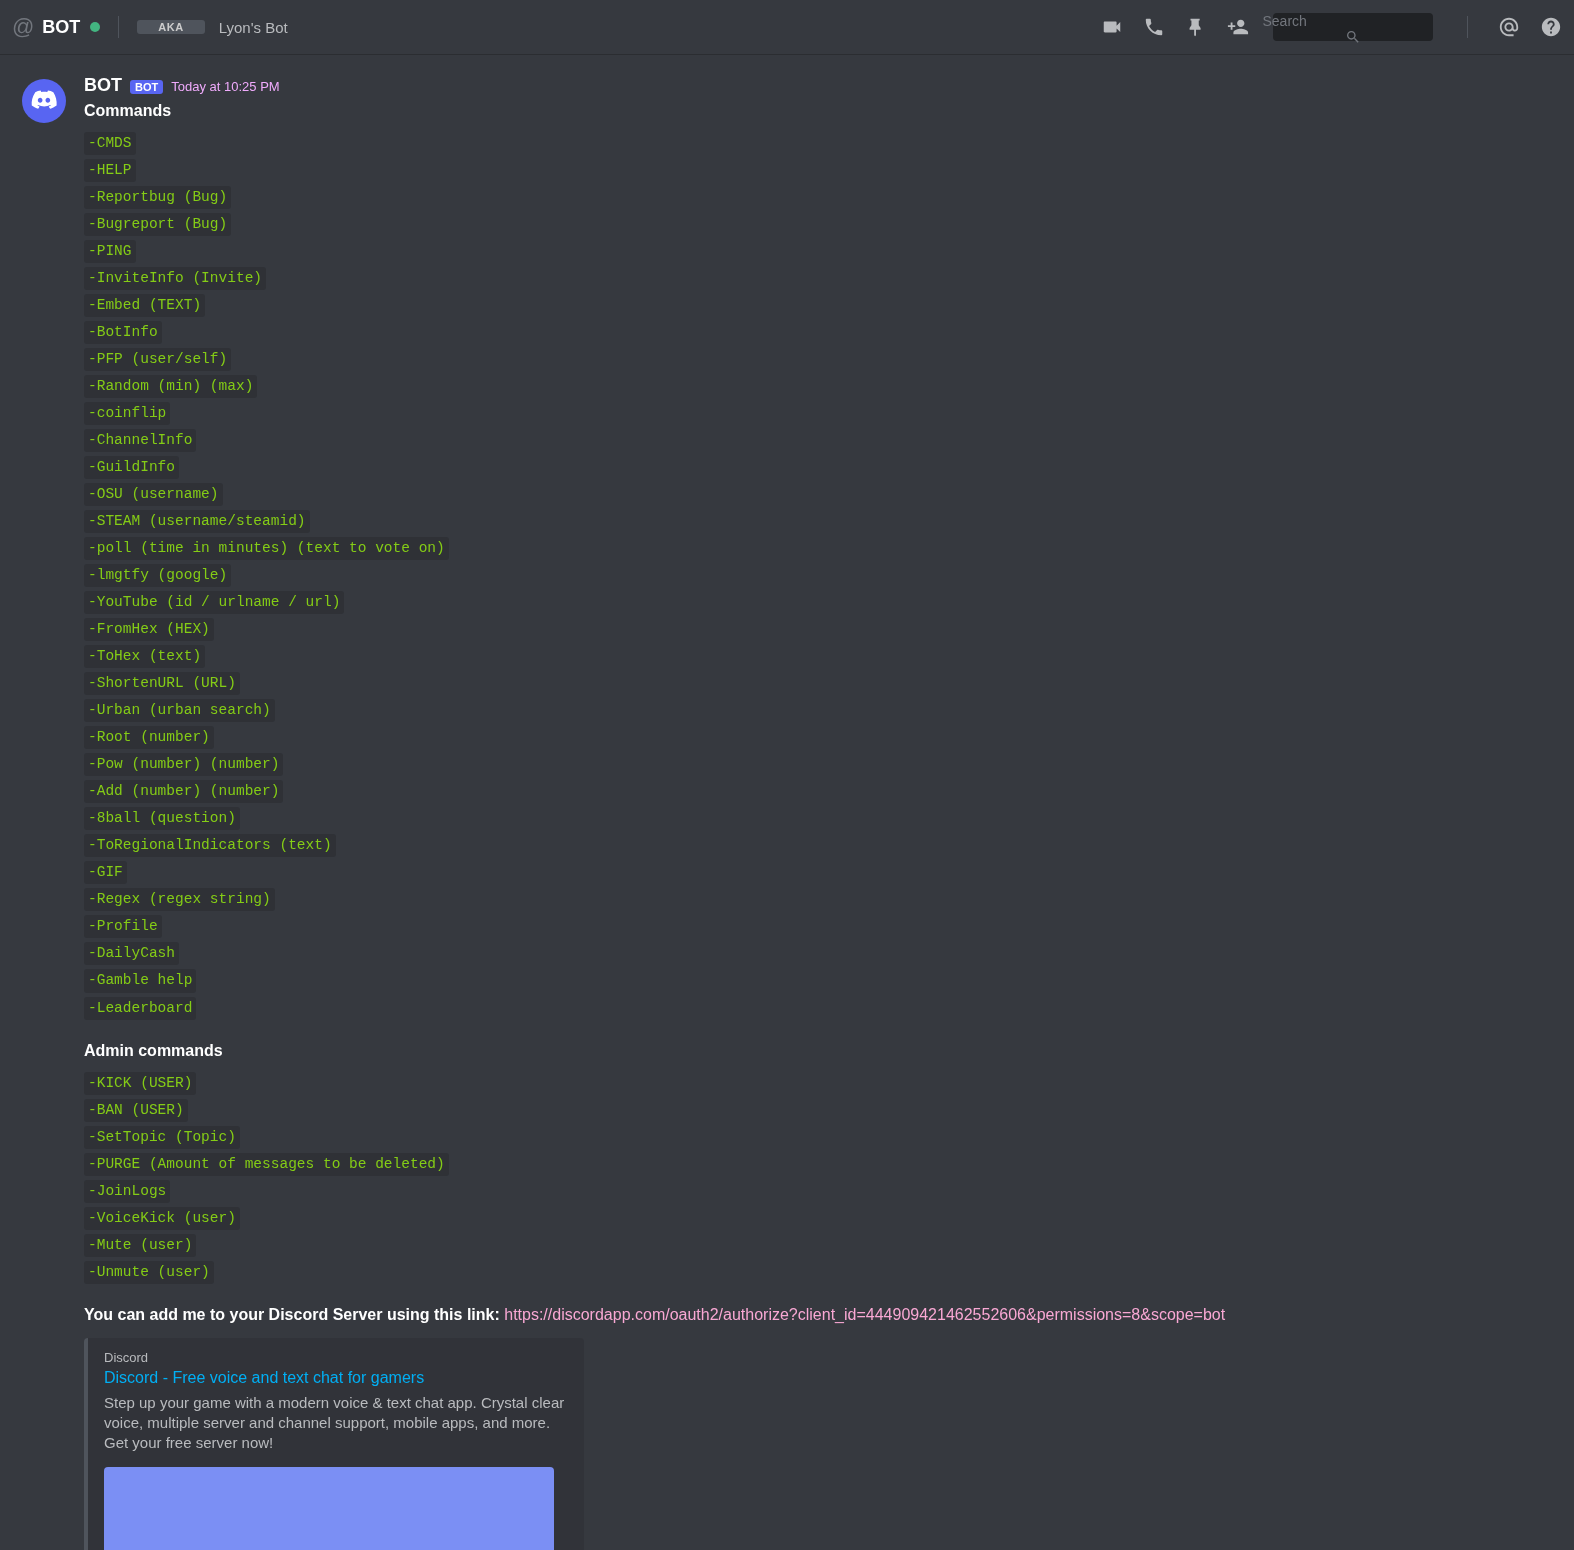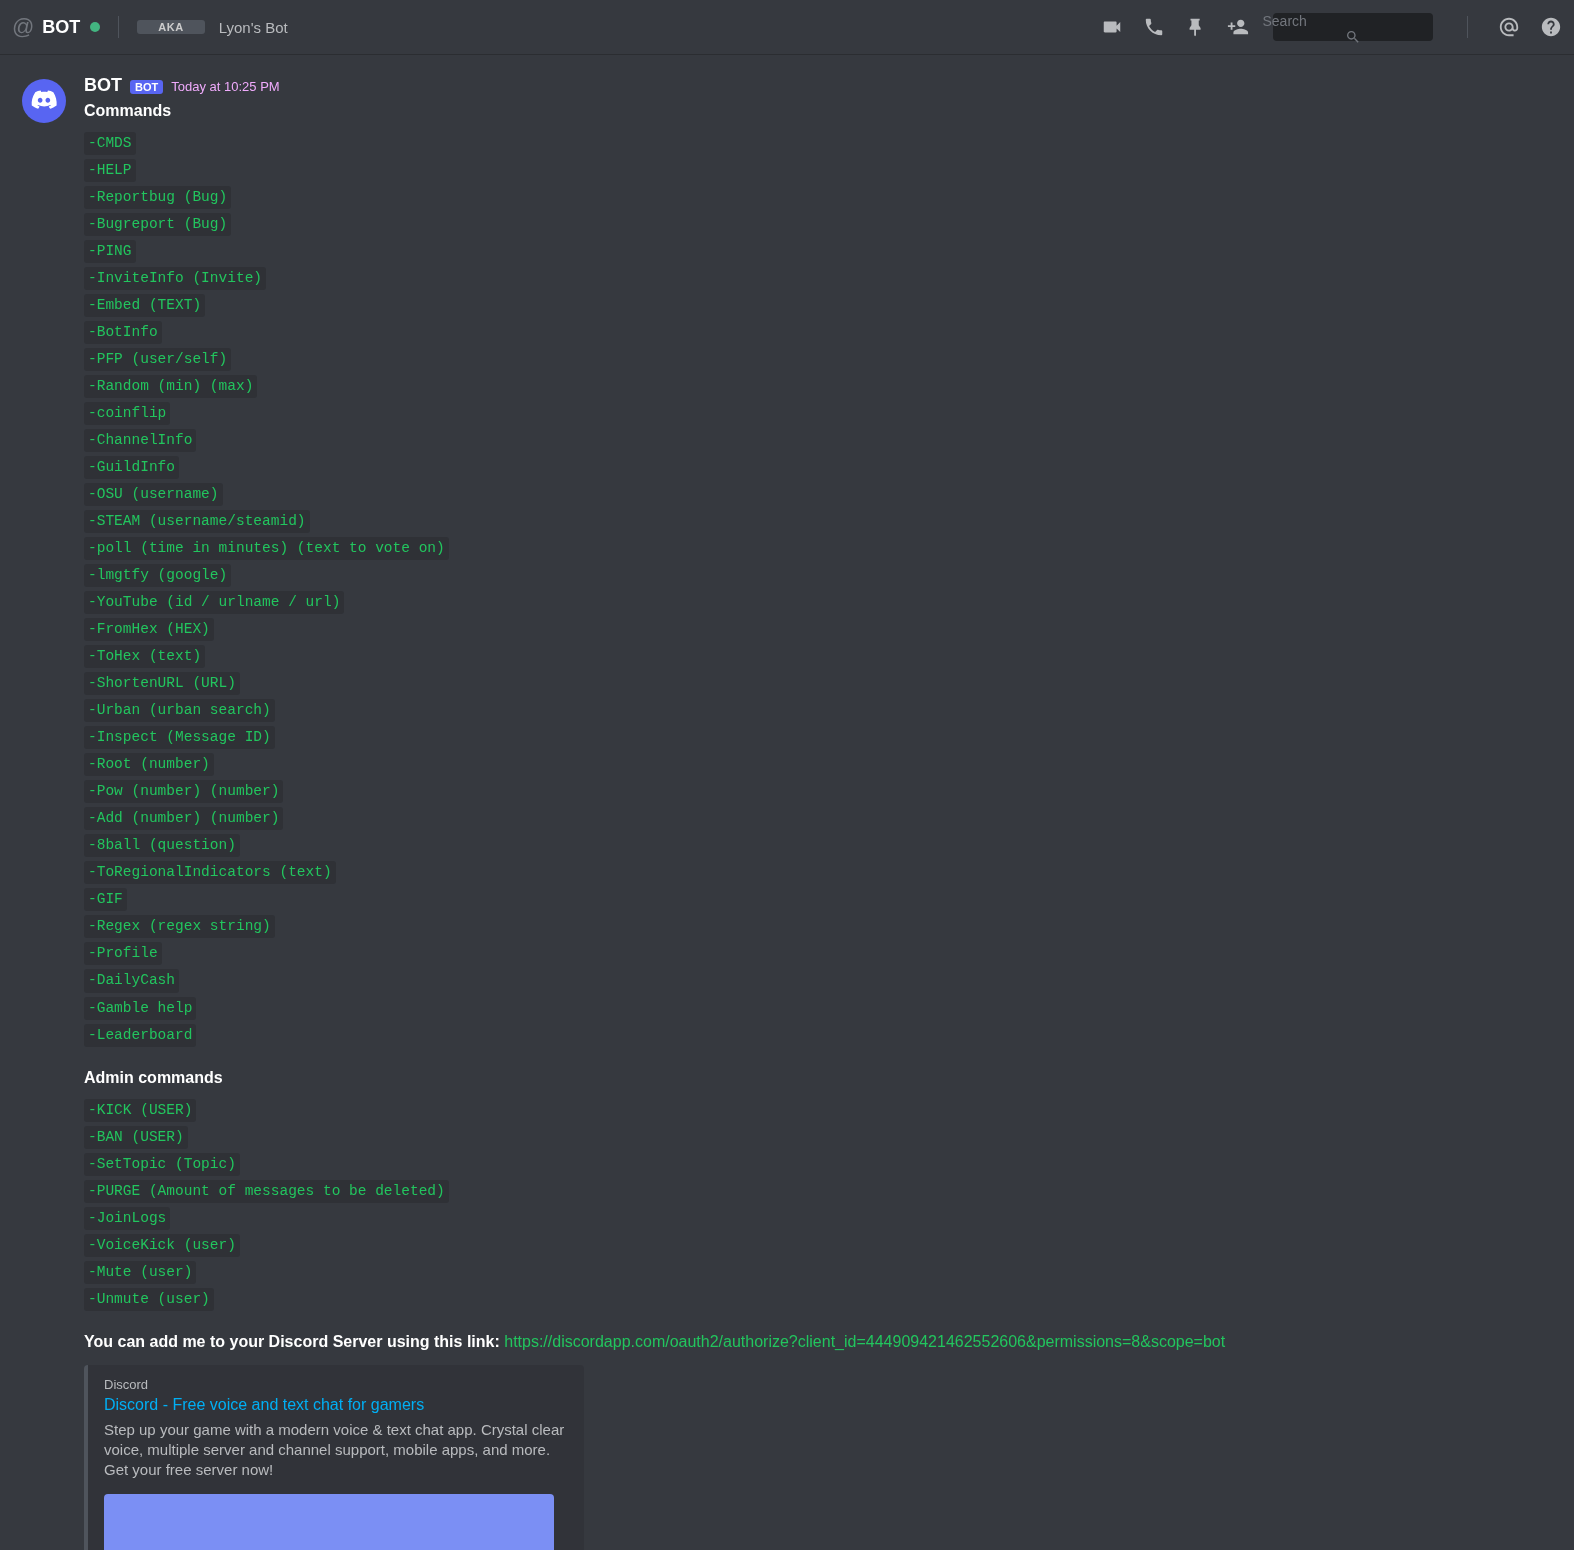--- a/index.html
+++ b/index.html
@@ -62,30 +62,30 @@
   .msg { flex: 1; }
   .msg-header { display: flex; align-items: baseline; gap: 8px; }
   .username { font-weight: 600; font-size: 18px; color: #fff; }
   .bot-tag { background: #5865f2; color: #fff; font-size: 11px; font-weight: 600; padding: 1px 5px; border-radius: 3px; }
   .timestamp { color: #f0abfc; font-size: 13px; }
   .section-title { font-weight: 700; color: #fff; font-size: 16px; margin: 6px 0 12px; }
   .cmd-list { margin-bottom: 18px; }
   .cmd {
     font-family: Consolas, "Courier New", monospace;
     background: #2f3136;
-    color: #22c55e;
+    color: #84cc16;
     font-size: 14.5px;
     padding: 1px 4px;
     border-radius: 3px;
     display: inline-block;
     margin-bottom: 4px;
     line-height: 1.45;
   }
   .link-line { color: #fff; font-weight: 700; font-size: 16px; margin: 10px 0 14px; }
-  .link-line a { color: #22c55e; font-weight: 400; text-decoration: none; }
+  .link-line a { color: #f9a8d4; font-weight: 400; text-decoration: none; }
   .card {
     border-left: 4px solid #4f545c;
     background: rgba(46,48,54,0.6);
     border-radius: 4px;
     max-width: 500px;
     padding: 12px 16px 16px;
   }
   .card-provider { color: #b9bbbe; font-size: 13px; margin-bottom: 4px; }
   .card-title { color: #00aff4; font-size: 16px; margin-bottom: 6px; }
   .card-desc { color: #b9bbbe; font-size: 15px; line-height: 1.35; margin-bottom: 14px; }
@@ -179,21 +179,20 @@
         <div><span class="cmd">-GuildInfo</span></div>
         <div><span class="cmd">-OSU (username)</span></div>
         <div><span class="cmd">-STEAM (username/steamid)</span></div>
         <div><span class="cmd">-poll (time in minutes) (text to vote on)</span></div>
         <div><span class="cmd">-lmgtfy (google)</span></div>
         <div><span class="cmd">-YouTube (id / urlname / url)</span></div>
         <div><span class="cmd">-FromHex (HEX)</span></div>
         <div><span class="cmd">-ToHex (text)</span></div>
         <div><span class="cmd">-ShortenURL (URL)</span></div>
         <div><span class="cmd">-Urban (urban search)</span></div>
-        <div><span class="cmd">-Inspect (Message ID)</span></div>
         <div><span class="cmd">-Root (number)</span></div>
         <div><span class="cmd">-Pow (number) (number)</span></div>
         <div><span class="cmd">-Add (number) (number)</span></div>
         <div><span class="cmd">-8ball (question)</span></div>
         <div><span class="cmd">-ToRegionalIndicators (text)</span></div>
         <div><span class="cmd">-GIF</span></div>
         <div><span class="cmd">-Regex (regex string)</span></div>
         <div><span class="cmd">-Profile</span></div>
         <div><span class="cmd">-DailyCash</span></div>
         <div><span class="cmd">-Gamble help</span></div>

